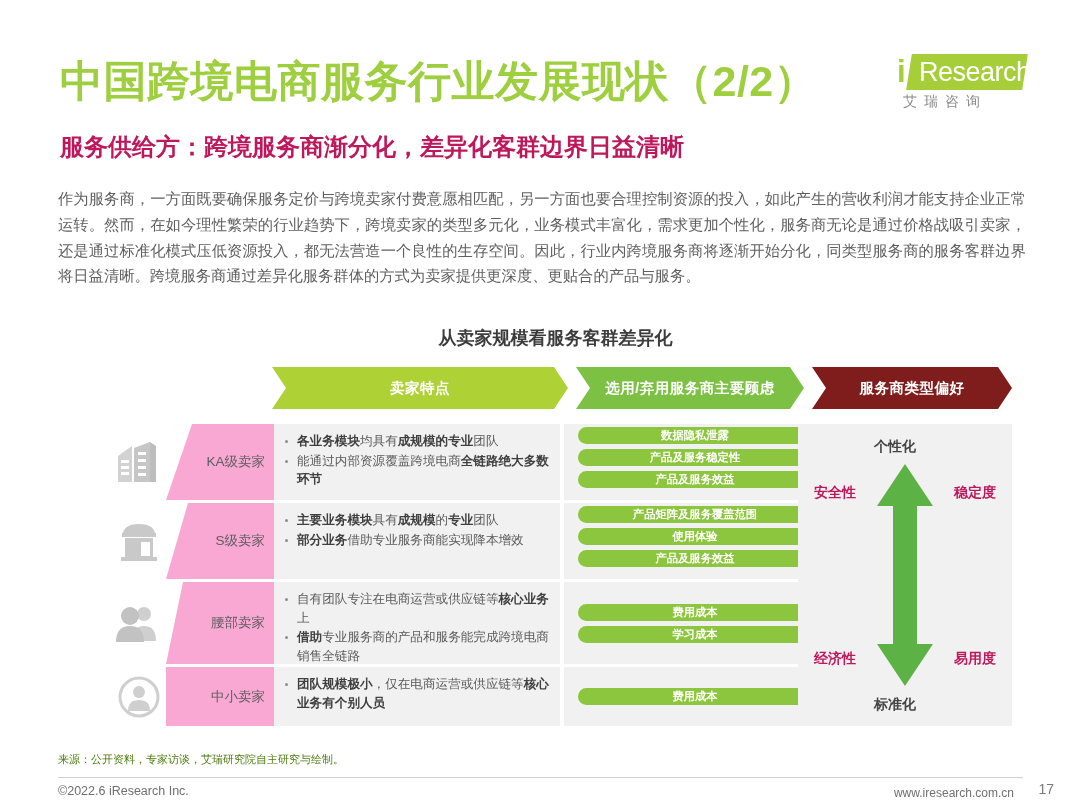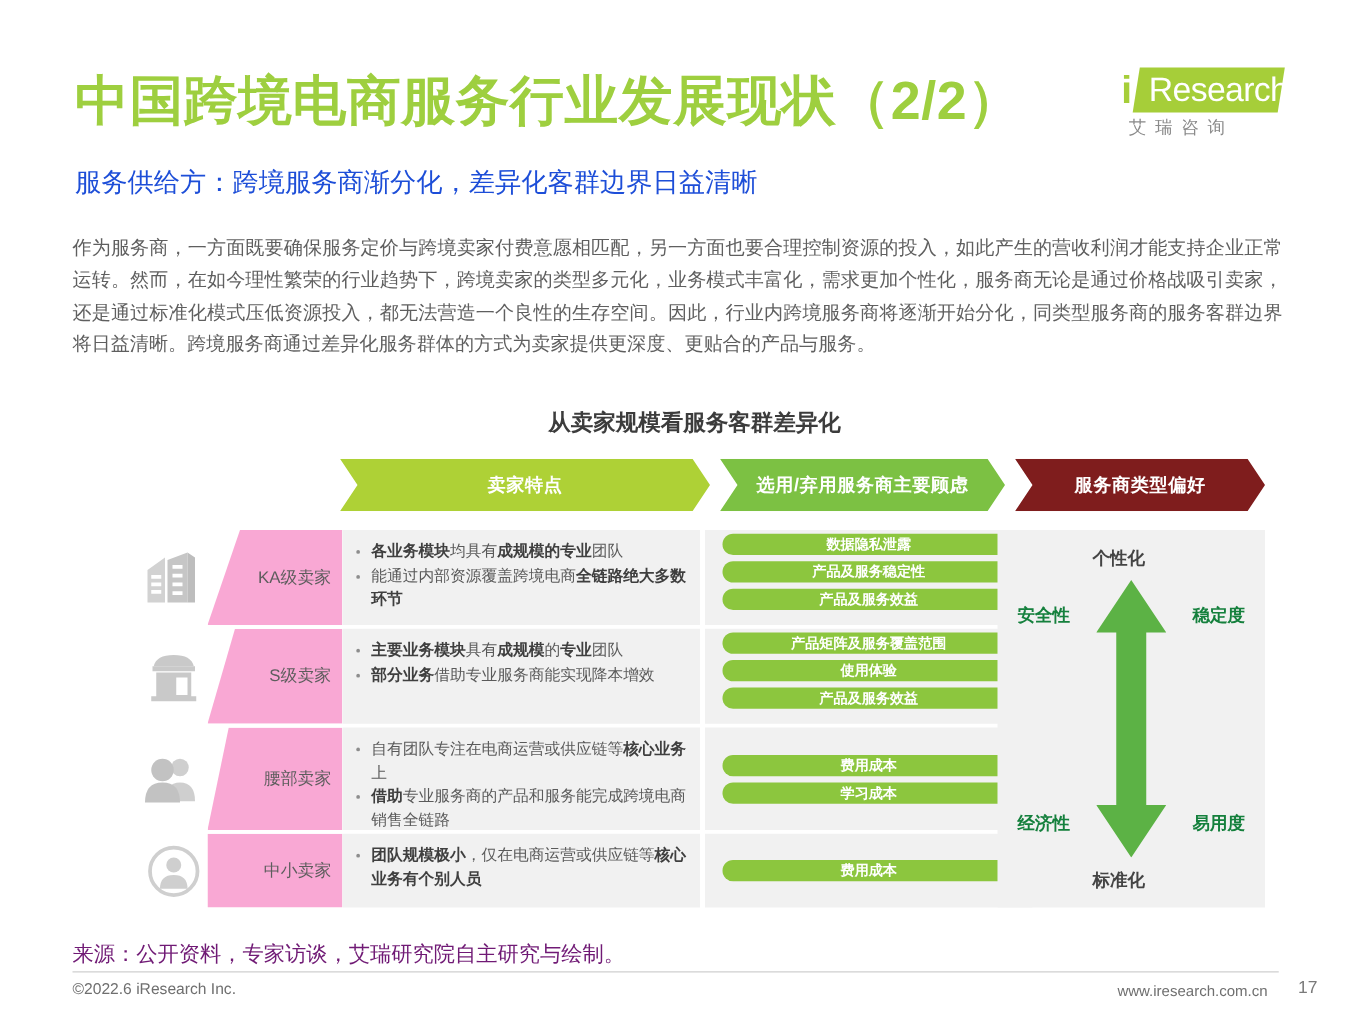--- a/index.html
+++ b/index.html
@@ -36,21 +36,21 @@
     font-size:27px;font-weight:400;color:#ffffff;line-height:32px;
     letter-spacing:-0.5px;
   }
   .logo-sub{
     position:absolute;left:6px;top:41px;width:120px;
     font-size:14px;color:#8a8a8a;letter-spacing:7px;white-space:nowrap;
   }
 
   .subtitle{
     position:absolute;left:60px;top:125px;width:965px;
-    font-size:21px;line-height:44px;font-weight:400;color:#1d4ed8;
+    font-size:24px;line-height:44px;font-weight:700;color:#be185d;
     white-space:nowrap;
   }
 
   
   .body-para{
     position:absolute;left:58px;top:186px;width:968px;
     font-size:15.3px;line-height:25.8px;color:#5f5f5f;
     text-align:justify;
   }
 
@@ -141,33 +141,33 @@
     position:absolute;left:690px;top:0;width:214px;height:302px;
     background:#f1f1f1;
   }
   .pref-top,.pref-bottom{
     position:absolute;left:0;width:194px;text-align:center;
     font-size:14px;font-weight:700;color:#444;
   }
   .pref-top{top:14px;}
   .pref-bottom{bottom:12px;}
   .pref-l,.pref-r{
-    position:absolute;font-size:14px;font-weight:700;color:#15803d;
+    position:absolute;font-size:14px;font-weight:700;color:#be185d;
     white-space:nowrap;
   }
   .pref-l.upper{left:16px;top:60px;}
   .pref-r.upper{right:16px;top:60px;}
   .pref-l.lower{left:16px;bottom:58px;}
   .pref-r.lower{right:16px;bottom:58px;}
   .pref-arrow{position:absolute;left:50%;transform:translateX(-50%);top:40px;}
 
   
   .source{
     position:absolute;left:58px;top:752px;
-    font-size:17px;color:#701a75;
+    font-size:11px;color:#4d7c0f;
   }
   .rule{
     position:absolute;left:58px;top:777px;width:965px;height:1px;
     background:#cfcfcf;
   }
   .copy{position:absolute;left:58px;top:784px;font-size:12.5px;color:#6f6f6f;}
   .site{position:absolute;right:66px;top:786px;font-size:12px;color:#6f6f6f;text-align:center;}
   .pageno{position:absolute;right:26px;top:781px;font-size:14px;color:#7a7a7a;}
 </style>
 </head>

